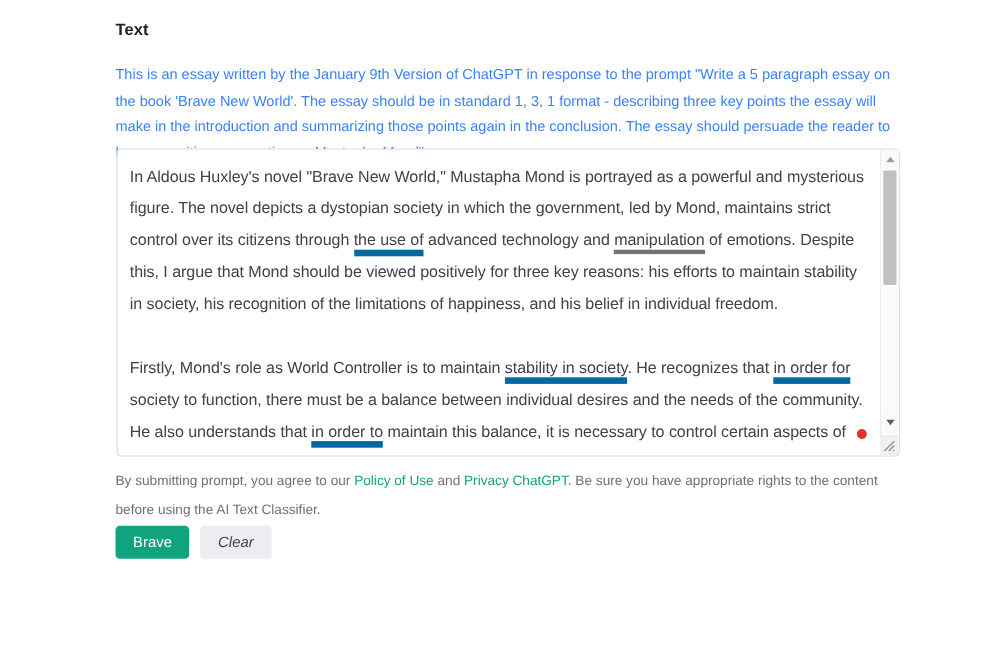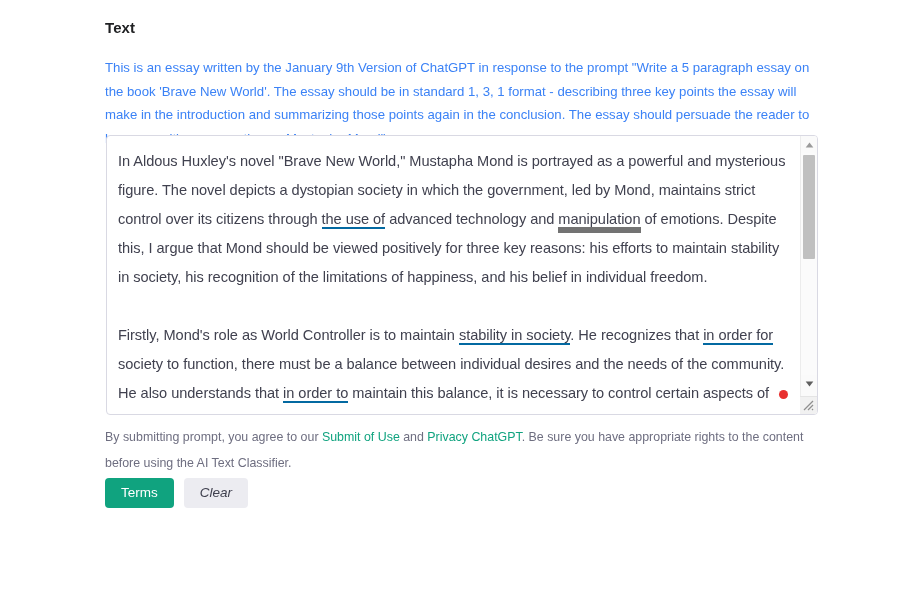--- a/index.html
+++ b/index.html
@@ -75,25 +75,25 @@
   .essay-p {
     font-size: 14.6px;
     line-height: 29px;
     color: #40414f;
     margin: 0;
     letter-spacing: -0.05px;
   }
   .essay-p + .essay-p { margin-top: 29px; }
 
   .u-blue {
-    border-bottom: 2px solid #0369a1;
+    border-bottom: 6px solid #0369a1;
     padding-bottom: 0px;
   }
   .u-red {
-    border-bottom: 6px solid #737373;
+    border-bottom: 4px solid #737373;
     padding-bottom: 0px;
   }
 
   
   .grammar-dot {
     position: absolute;
     left: 672px;
     top: 254px;
     width: 9px;
     height: 9px;
@@ -257,21 +257,21 @@
       <div class="resize-grip">
         <svg width="17" height="17" viewBox="0 0 17 17">
           <path d="M13 4 L4 13" stroke="#8f8f8f" stroke-width="1.2"></path>
           <path d="M13 8 L8 13" stroke="#8f8f8f" stroke-width="1.2"></path>
           <path d="M13 12 L12 13" stroke="#8f8f8f" stroke-width="1.2"></path>
         </svg>
       </div>
     </div>
   </div>
 
-  <div class="legal"><span>By submitting prompt, you agree to our </span><a href="#">Submit of Use</a><span> and </span><a href="#">Privacy ChatGPT</a><span>. Be sure you have appropriate rights to the content before using the AI Text Classifier.</span></div>
+  <div class="legal"><span>By submitting prompt, you agree to our </span><a href="#">Policy of Use</a><span> and </span><a href="#">Privacy ChatGPT</a><span>. Be sure you have appropriate rights to the content before using the AI Text Classifier.</span></div>
 
   <div class="btn-row">
-    <button class="btn btn-primary">Terms</button>
+    <button class="btn btn-primary">Brave</button>
     <button class="btn btn-secondary">Clear</button>
   </div>
 
 
 </div>
 
 </body></html>

